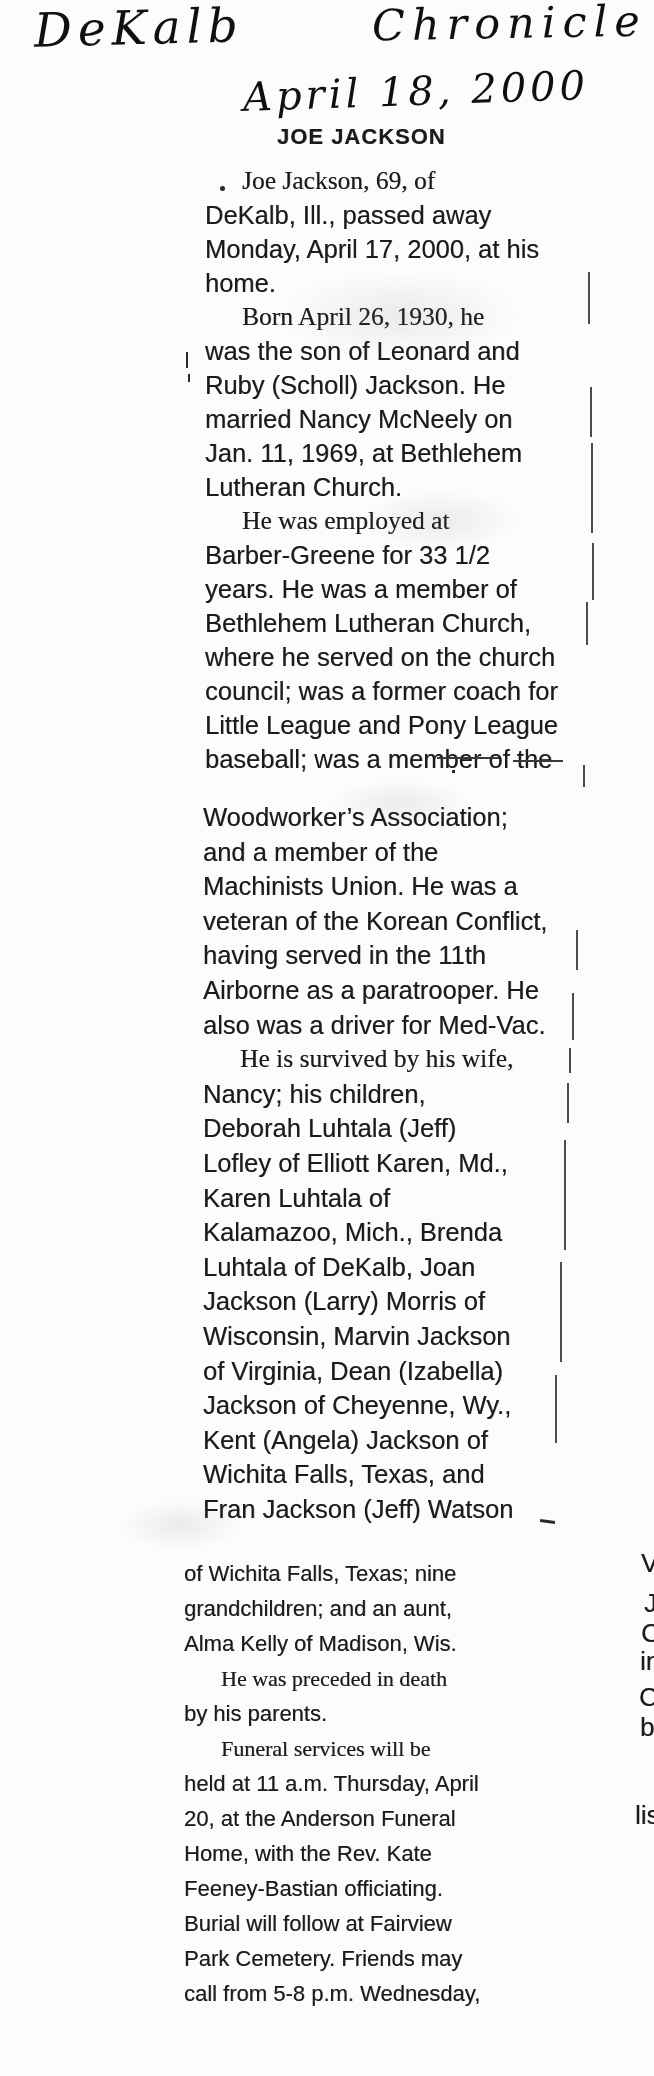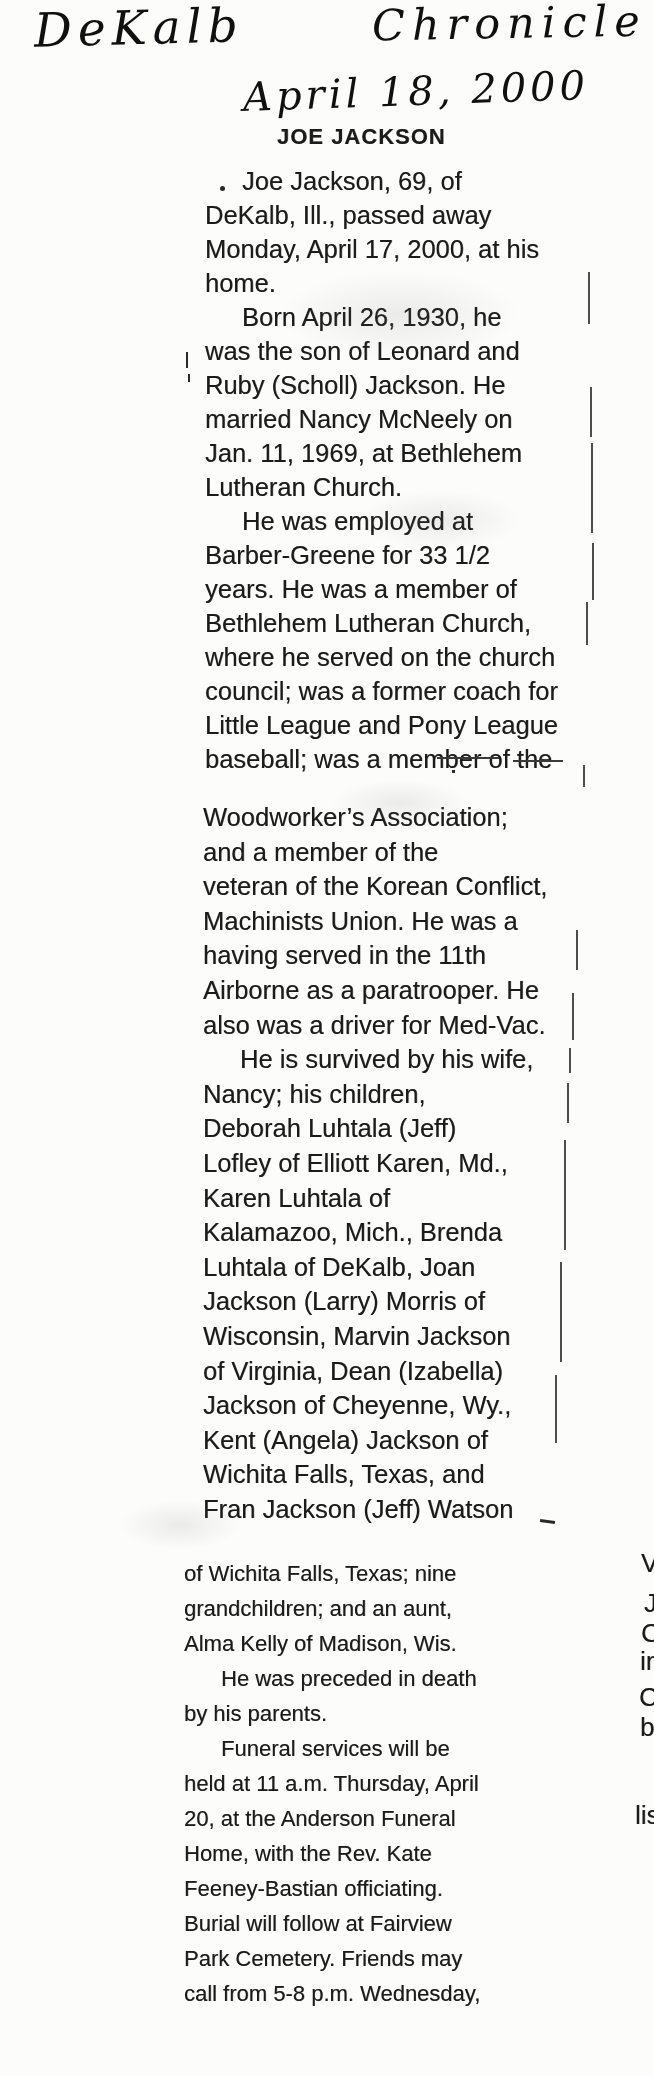--- a/index.html
+++ b/index.html
@@ -28,21 +28,21 @@
 
   
   .print{ text-shadow:0.4px 0.4px 0.6px rgba(25,25,25,0.5); }
   .headline{
     position:absolute; left:277px; top:124px;
     font-size:22px; font-weight:bold; letter-spacing:1px;
     white-space:nowrap;
   }
   .block{ position:absolute; white-space:nowrap; }
   .block .line{ white-space:nowrap; }
-  .block .line.indent{ padding-left:37px; }
+  .block .line.indent{ padding-left:37px;font-family:Liberation Serif, serif; }
   .block1{ left:205px; top:164px; font-size:25.5px; }
   .block1 .line{ height:34px; line-height:34px; }
   .block2{ left:203px; top:800px; font-size:25.5px; }
   .block2 .line{ height:34.6px; line-height:34.6px; }
   .block3{ left:184px; top:1556px; font-size:22px; }
   .block3 .line{ height:35px; line-height:35px; }
 
   
   .rule{ position:absolute; width:2px; background:#2e2e2e; opacity:0.85; }
   .speck{ position:absolute; background:#2a2a2a; }
@@ -86,22 +86,22 @@
       <div class="line">Bethlehem Lutheran Church,</div>
       <div class="line">where he served on the church</div>
       <div class="line">council; was a former coach for</div>
       <div class="line">Little League and Pony League</div>
       <div class="line">baseball; was a member of the</div>
     </div>
 
   <div class="block block2 print">
       <div class="line">Woodworker’s Association;</div>
       <div class="line">and a member of the</div>
+      <div class="line">Machinists Union. He was a</div>
       <div class="line">veteran of the Korean Conflict,</div>
-      <div class="line">Machinists Union. He was a</div>
       <div class="line">having served in the 11th</div>
       <div class="line">Airborne as a paratrooper. He</div>
       <div class="line">also was a driver for Med-Vac.</div>
       <div class="line indent">He is survived by his wife,</div>
       <div class="line">Nancy; his children,</div>
       <div class="line">Deborah Luhtala (Jeff)</div>
       <div class="line">Lofley of Elliott Karen, Md.,</div>
       <div class="line">Karen Luhtala of</div>
       <div class="line">Kalamazoo, Mich., Brenda</div>
       <div class="line">Luhtala of DeKalb, Joan</div>

